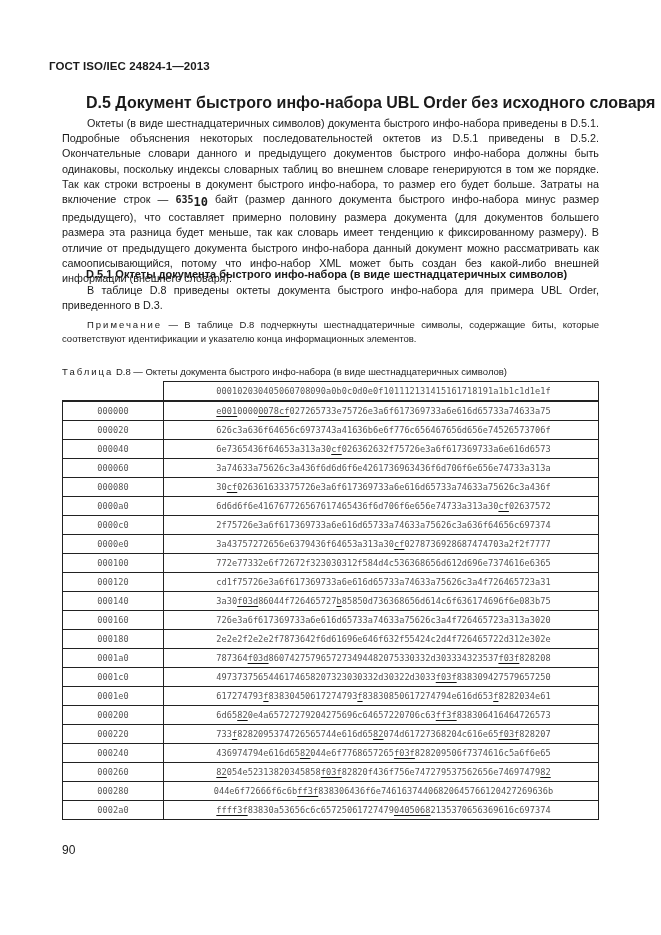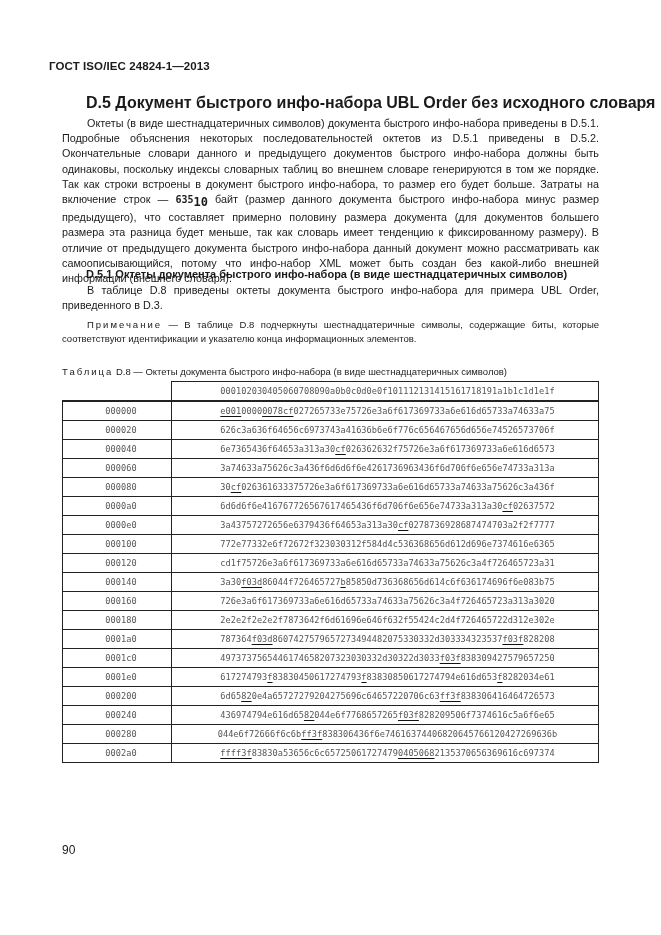--- a/index.html
+++ b/index.html
@@ -12,21 +12,21 @@
   .code { font-family: "DejaVu Sans Mono", monospace; font-weight: bold; font-size: 10px; }
   .code sub { font-size: 12px; }
   .subsection-title { position: absolute; left: 86px; top: 268px; font-size: 11px; font-weight: bold; }
   .p2 { top: 283px; }
   .note { position: absolute; left: 62px; top: 318px; width: 537px; font-size: 9.5px; line-height: 14px; text-align: justify; }
   .note .spaced { letter-spacing: 2px; }
   .table-caption { position: absolute; left: 62px; top: 366px; font-size: 9.5px; }
   .table-caption .spaced { letter-spacing: 2px; text-align: center; }
   .hex-table { position: absolute; left: 62px; top: 381px; width: 537px; border-collapse: collapse; }
   .hex-table td { border: 1px solid #222; height: 18px; padding: 0; font-family: "DejaVu Sans Mono", monospace; font-size: 8.6px; color: #555; letter-spacing: 0.05px; }
-  .hex-table td.off { width: 100px; text-align: center; padding-left: 8px; }
+  .hex-table td.off { width: 100px; text-align: center; }
   .hex-table td.hex { padding-left: 5px; white-space: nowrap; text-align: center; }
   .hex-table tr.head td.off { border-left: none; border-top: none; }
   .hex-table tr.head td { border-bottom: 2px solid #222; }
   .u { text-decoration: underline; text-decoration-color: #111; text-decoration-thickness: 1px; text-underline-offset: 2px; }
   .page-number { position: absolute; left: 62px; top: 843px; font-size: 12px; }
 </style>
 </head>
 <body>
 
 <div class="header-title">ГОСТ ISO/IEC 24824-1—2013</div>
@@ -67,20 +67,24 @@
       </tr>
       <tr>
         <td class="off">000080</td>
         <td class="hex"><span>30</span><span class="u">cf</span><span>026361633375726e3a6f617369733a6e616d65733a74633a75626c3a436f</span></td>
       </tr>
       <tr>
         <td class="off">0000a0</td>
         <td class="hex"><span>6d6d6f6e416767726567617465436f6d706f6e656e74733a313a30</span><span class="u">cf</span><span>02637572</span></td>
       </tr>
       <tr>
+        <td class="off">0000c0</td>
+        <td class="hex"><span>2f75726e3a6f617369733a6e616d65733a74633a75626c3a636f64656c697374</span></td>
+      </tr>
+      <tr>
         <td class="off">0000e0</td>
         <td class="hex"><span>3a43757272656e6379436f64653a313a30</span><span class="u">cf</span><span>0278736928687474703a2f2f7777</span></td>
       </tr>
       <tr>
         <td class="off">000100</td>
         <td class="hex"><span>772e77332e6f72672f323030312f584d4c536368656d612d696e7374616e6365</span></td>
       </tr>
       <tr>
         <td class="off">000120</td>
         <td class="hex"><span>cd1f75726e3a6f617369733a6e616d65733a74633a75626c3a4f726465723a31</span></td>
@@ -107,22 +111,30 @@
       </tr>
       <tr>
         <td class="off">0001e0</td>
         <td class="hex"><span>617274793</span><span class="u">f</span><span>83830450617274793</span><span class="u">f</span><span>83830850617274794e616d653</span><span class="u">f</span><span>8282034e61</span></td>
       </tr>
       <tr>
         <td class="off">000200</td>
         <td class="hex"><span>6d65</span><span class="u">82</span><span>0e4a65727279204275696c64657220706c63</span><span class="u">ff3f</span><span>838306416464726573</span></td>
       </tr>
       <tr>
+        <td class="off">000220</td>
+        <td class="hex"><span>733</span><span class="u">f</span><span>8282095374726565744e616d65</span><span class="u">82</span><span>074d61727368204c616e65</span><span class="u">f03f</span><span>828207</span></td>
+      </tr>
+      <tr>
         <td class="off">000240</td>
         <td class="hex"><span>436974794e616d65</span><span class="u">82</span><span>044e6f7768657265</span><span class="u">f03f</span><span>828209506f7374616c5a6f6e65</span></td>
+      </tr>
+      <tr>
+        <td class="off">000260</td>
+        <td class="hex"><span class="u">82</span><span>054e52313820345858</span><span class="u">f03f</span><span>82820f436f756e747279537562656e74697479</span><span class="u">82</span></td>
       </tr>
       <tr>
         <td class="off">000280</td>
         <td class="hex"><span>044e6f72666f6c6b</span><span class="u">ff3f</span><span>838306436f6e74616374406820645766120427269636b</span></td>
       </tr>
       <tr>
         <td class="off">0002a0</td>
         <td class="hex"><span class="u">ffff3f</span><span>83830a53656c6c65725061727479</span><span class="u">0405068</span><span>2135370656369616c697374</span></td>
       </tr>
     </tbody>

